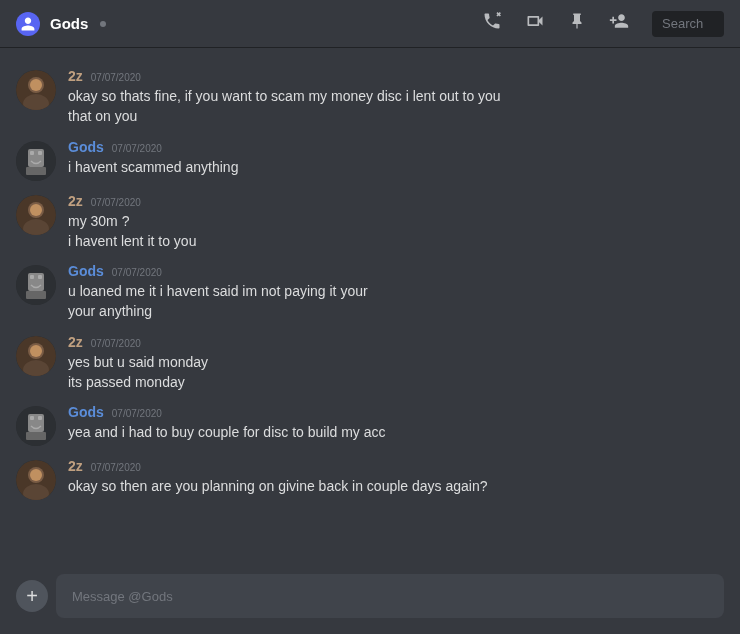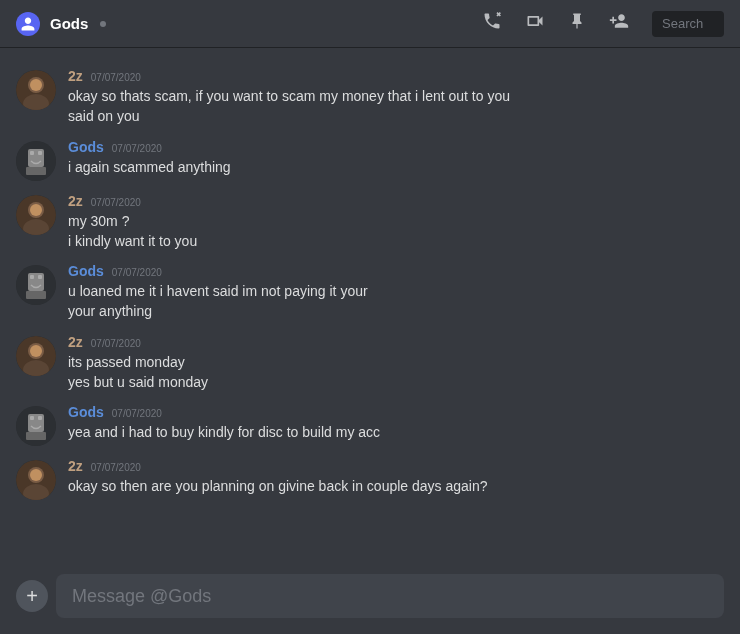--- a/index.html
+++ b/index.html
@@ -162,21 +162,21 @@
       font-size: 20px;
       font-weight: 300;
       flex-shrink: 0;
     }
     .message-input {
       flex: 1;
       background: #40444b;
       border: none;
       border-radius: 8px;
       color: #dcddde;
-      font-size: 18px;
+      font-size: 13px;
       padding: 10px 16px;
       outline: none;
       height: 44px;
     }
     .message-input::placeholder { color: #72767d; }
   </style>
 </head>
 <body>
 
 <div class="header">
@@ -228,59 +228,59 @@
       <circle cx="20" cy="15" r="8" fill="#7a5c45"></circle>
       <ellipse cx="20" cy="34" rx="13" ry="10" fill="#5a4535"></ellipse>
       <circle cx="20" cy="15" r="6" fill="#c09060"></circle>
     </svg>
       </div>
       <div class="message-content">
         <div class="message-header">
           <span class="username-2z">2z</span>
           <span class="timestamp">07/07/2020</span>
         </div>
-        <div class="message-text">okay so thats scam, if you want to scam my money that i lent out to you</div>
-        <div class="message-text">said on you</div>
+        <div class="message-text">okay so thats fine, if you want to scam my money disc i lent out to you</div>
+        <div class="message-text">that on you</div>
       </div>
     </div>
     <div class="message-group">
       <div class="avatar avatar-gods">
         <svg width="40" height="40" viewBox="0 0 40 40">
       <circle cx="20" cy="20" r="20" fill="#2c2f33"></circle>
       <rect x="12" y="8" width="16" height="18" rx="2" fill="#888"></rect>
       <rect x="10" y="26" width="20" height="8" rx="1" fill="#666"></rect>
       <rect x="14" y="10" width="4" height="4" rx="1" fill="#aaa"></rect>
       <rect x="22" y="10" width="4" height="4" rx="1" fill="#aaa"></rect>
       <path d="M15 20 Q20 25 25 20" stroke="#aaa" stroke-width="1.5" fill="none"></path>
     </svg>
       </div>
       <div class="message-content">
         <div class="message-header">
           <span class="username-gods">Gods</span>
           <span class="timestamp">07/07/2020</span>
         </div>
-        <div class="message-text">i again scammed anything</div>
+        <div class="message-text">i havent scammed anything</div>
       </div>
     </div>
     <div class="message-group">
       <div class="avatar avatar-2z">
         <svg width="40" height="40" viewBox="0 0 40 40">
       <circle cx="20" cy="20" r="20" fill="#4a3728"></circle>
       <circle cx="20" cy="15" r="8" fill="#7a5c45"></circle>
       <ellipse cx="20" cy="34" rx="13" ry="10" fill="#5a4535"></ellipse>
       <circle cx="20" cy="15" r="6" fill="#c09060"></circle>
     </svg>
       </div>
       <div class="message-content">
         <div class="message-header">
           <span class="username-2z">2z</span>
           <span class="timestamp">07/07/2020</span>
         </div>
         <div class="message-text">my 30m ?</div>
-        <div class="message-text">i kindly want it to you</div>
+        <div class="message-text">i havent lent it to you</div>
       </div>
     </div>
     <div class="message-group">
       <div class="avatar avatar-gods">
         <svg width="40" height="40" viewBox="0 0 40 40">
       <circle cx="20" cy="20" r="20" fill="#2c2f33"></circle>
       <rect x="12" y="8" width="16" height="18" rx="2" fill="#888"></rect>
       <rect x="10" y="26" width="20" height="8" rx="1" fill="#666"></rect>
       <rect x="14" y="10" width="4" height="4" rx="1" fill="#aaa"></rect>
       <rect x="22" y="10" width="4" height="4" rx="1" fill="#aaa"></rect>
@@ -303,41 +303,41 @@
       <circle cx="20" cy="15" r="8" fill="#7a5c45"></circle>
       <ellipse cx="20" cy="34" rx="13" ry="10" fill="#5a4535"></ellipse>
       <circle cx="20" cy="15" r="6" fill="#c09060"></circle>
     </svg>
       </div>
       <div class="message-content">
         <div class="message-header">
           <span class="username-2z">2z</span>
           <span class="timestamp">07/07/2020</span>
         </div>
+        <div class="message-text">yes but u said monday</div>
         <div class="message-text">its passed monday</div>
-        <div class="message-text">yes but u said monday</div>
       </div>
     </div>
     <div class="message-group">
       <div class="avatar avatar-gods">
         <svg width="40" height="40" viewBox="0 0 40 40">
       <circle cx="20" cy="20" r="20" fill="#2c2f33"></circle>
       <rect x="12" y="8" width="16" height="18" rx="2" fill="#888"></rect>
       <rect x="10" y="26" width="20" height="8" rx="1" fill="#666"></rect>
       <rect x="14" y="10" width="4" height="4" rx="1" fill="#aaa"></rect>
       <rect x="22" y="10" width="4" height="4" rx="1" fill="#aaa"></rect>
       <path d="M15 20 Q20 25 25 20" stroke="#aaa" stroke-width="1.5" fill="none"></path>
     </svg>
       </div>
       <div class="message-content">
         <div class="message-header">
           <span class="username-gods">Gods</span>
           <span class="timestamp">07/07/2020</span>
         </div>
-        <div class="message-text">yea and i had to buy kindly for disc to build my acc</div>
+        <div class="message-text">yea and i had to buy couple for disc to build my acc</div>
       </div>
     </div>
     <div class="message-group">
       <div class="avatar avatar-2z">
         <svg width="40" height="40" viewBox="0 0 40 40">
       <circle cx="20" cy="20" r="20" fill="#4a3728"></circle>
       <circle cx="20" cy="15" r="8" fill="#7a5c45"></circle>
       <ellipse cx="20" cy="34" rx="13" ry="10" fill="#5a4535"></ellipse>
       <circle cx="20" cy="15" r="6" fill="#c09060"></circle>
     </svg>

